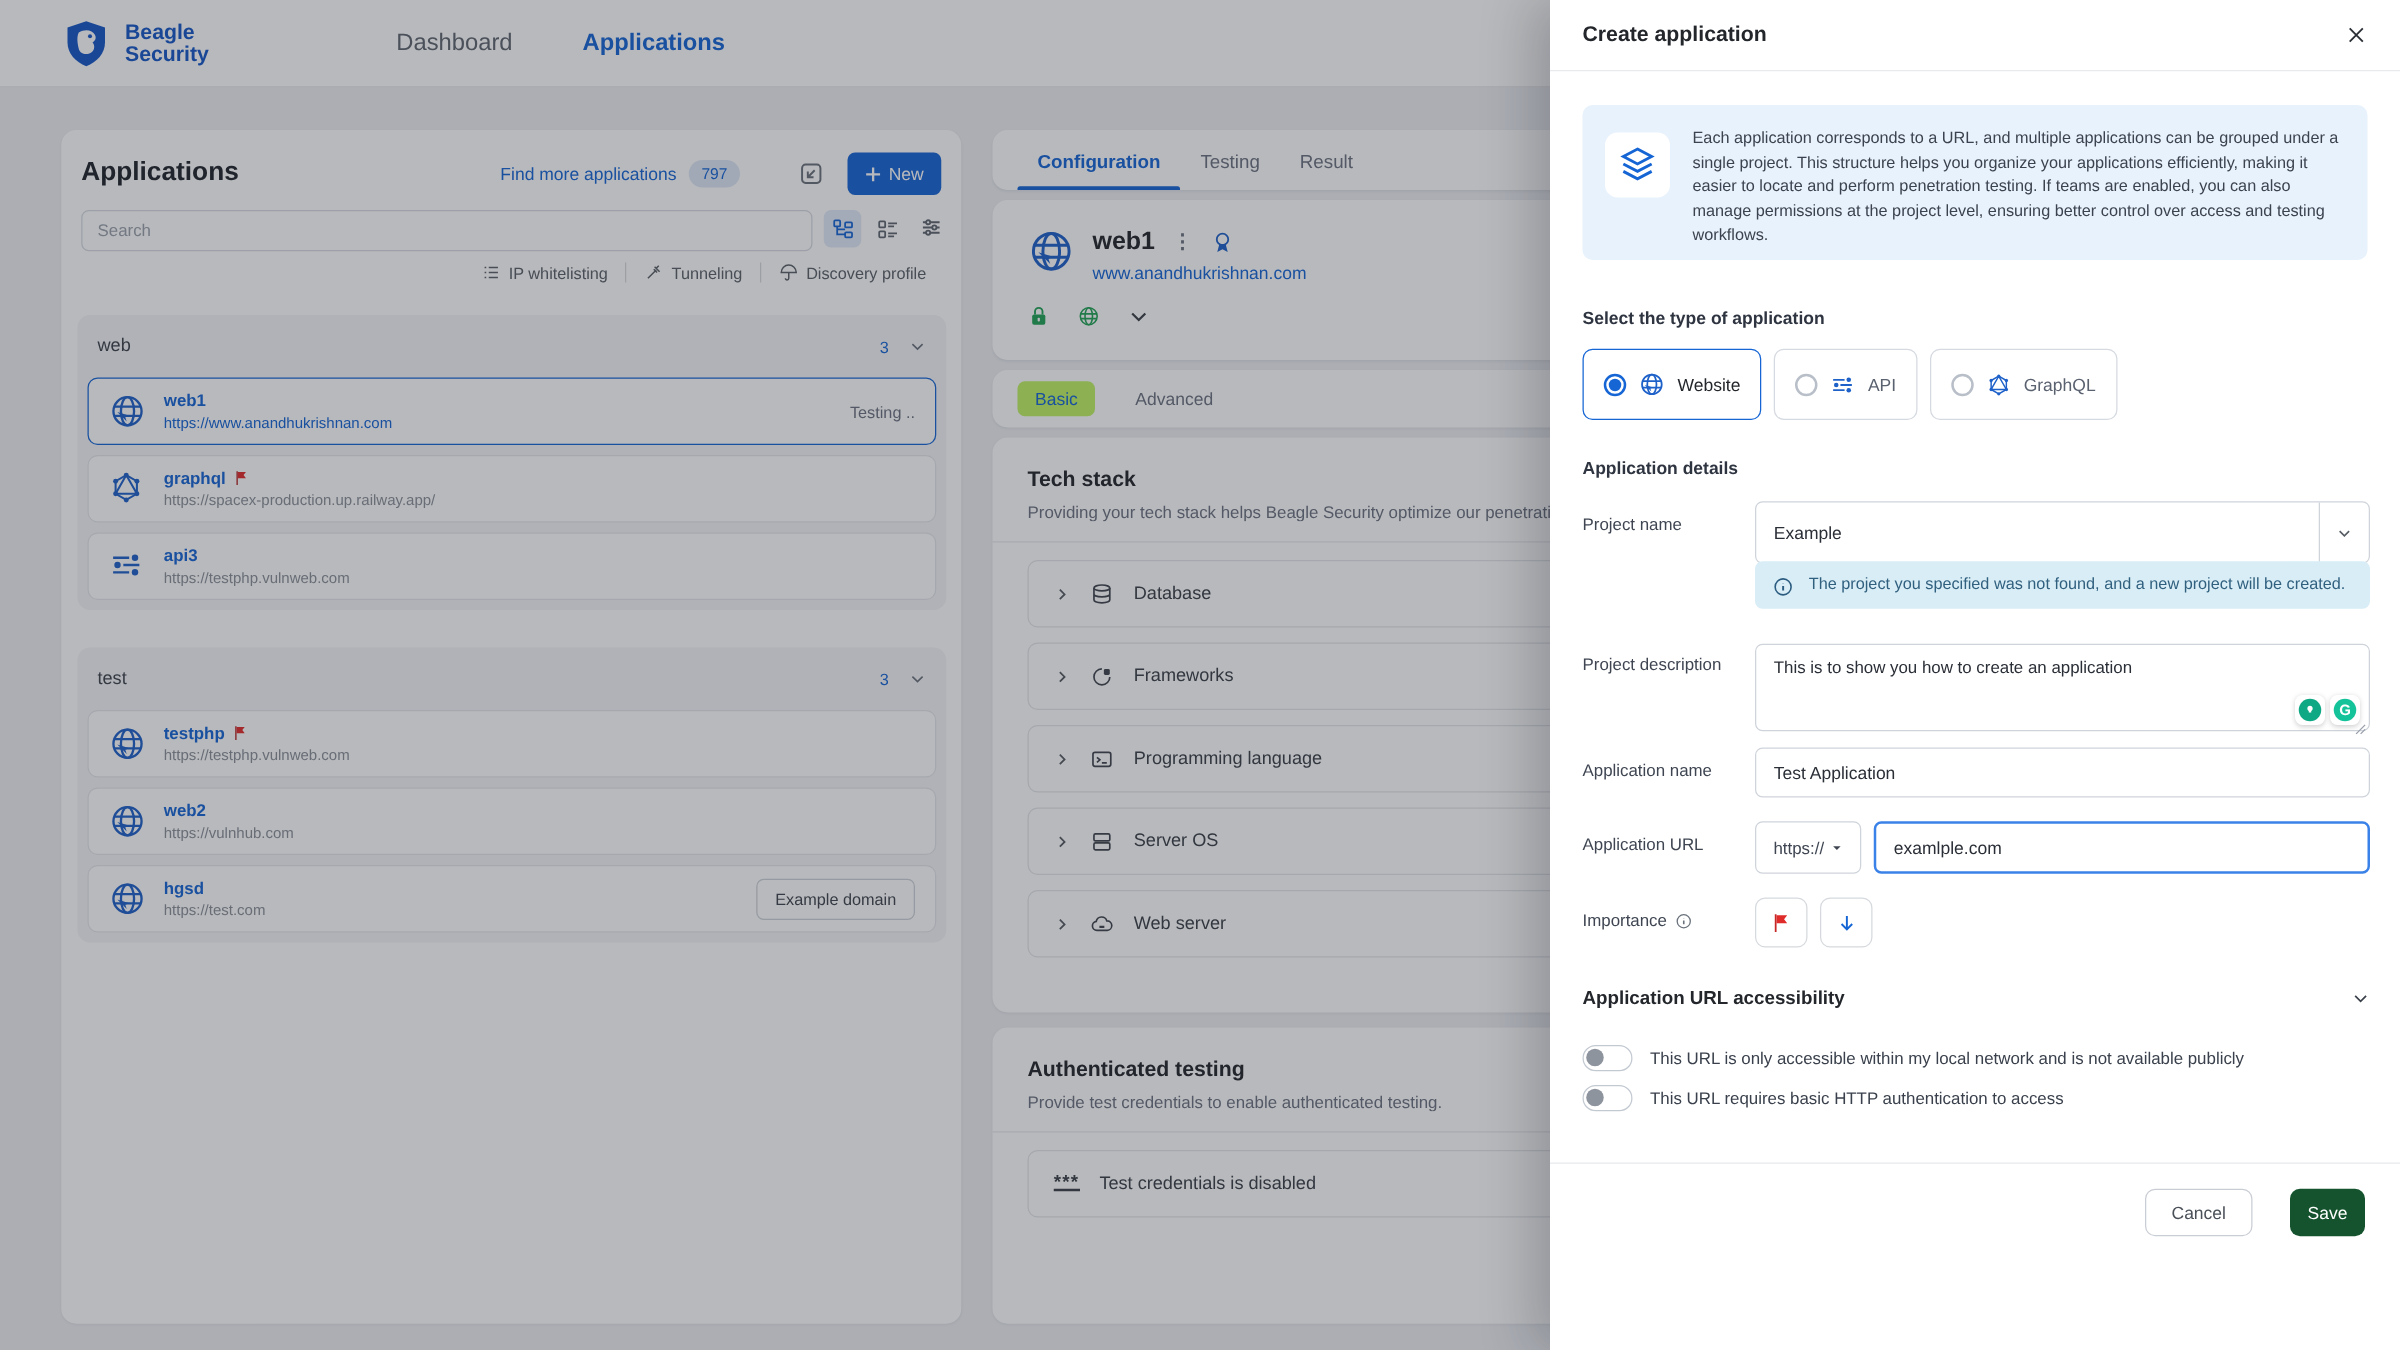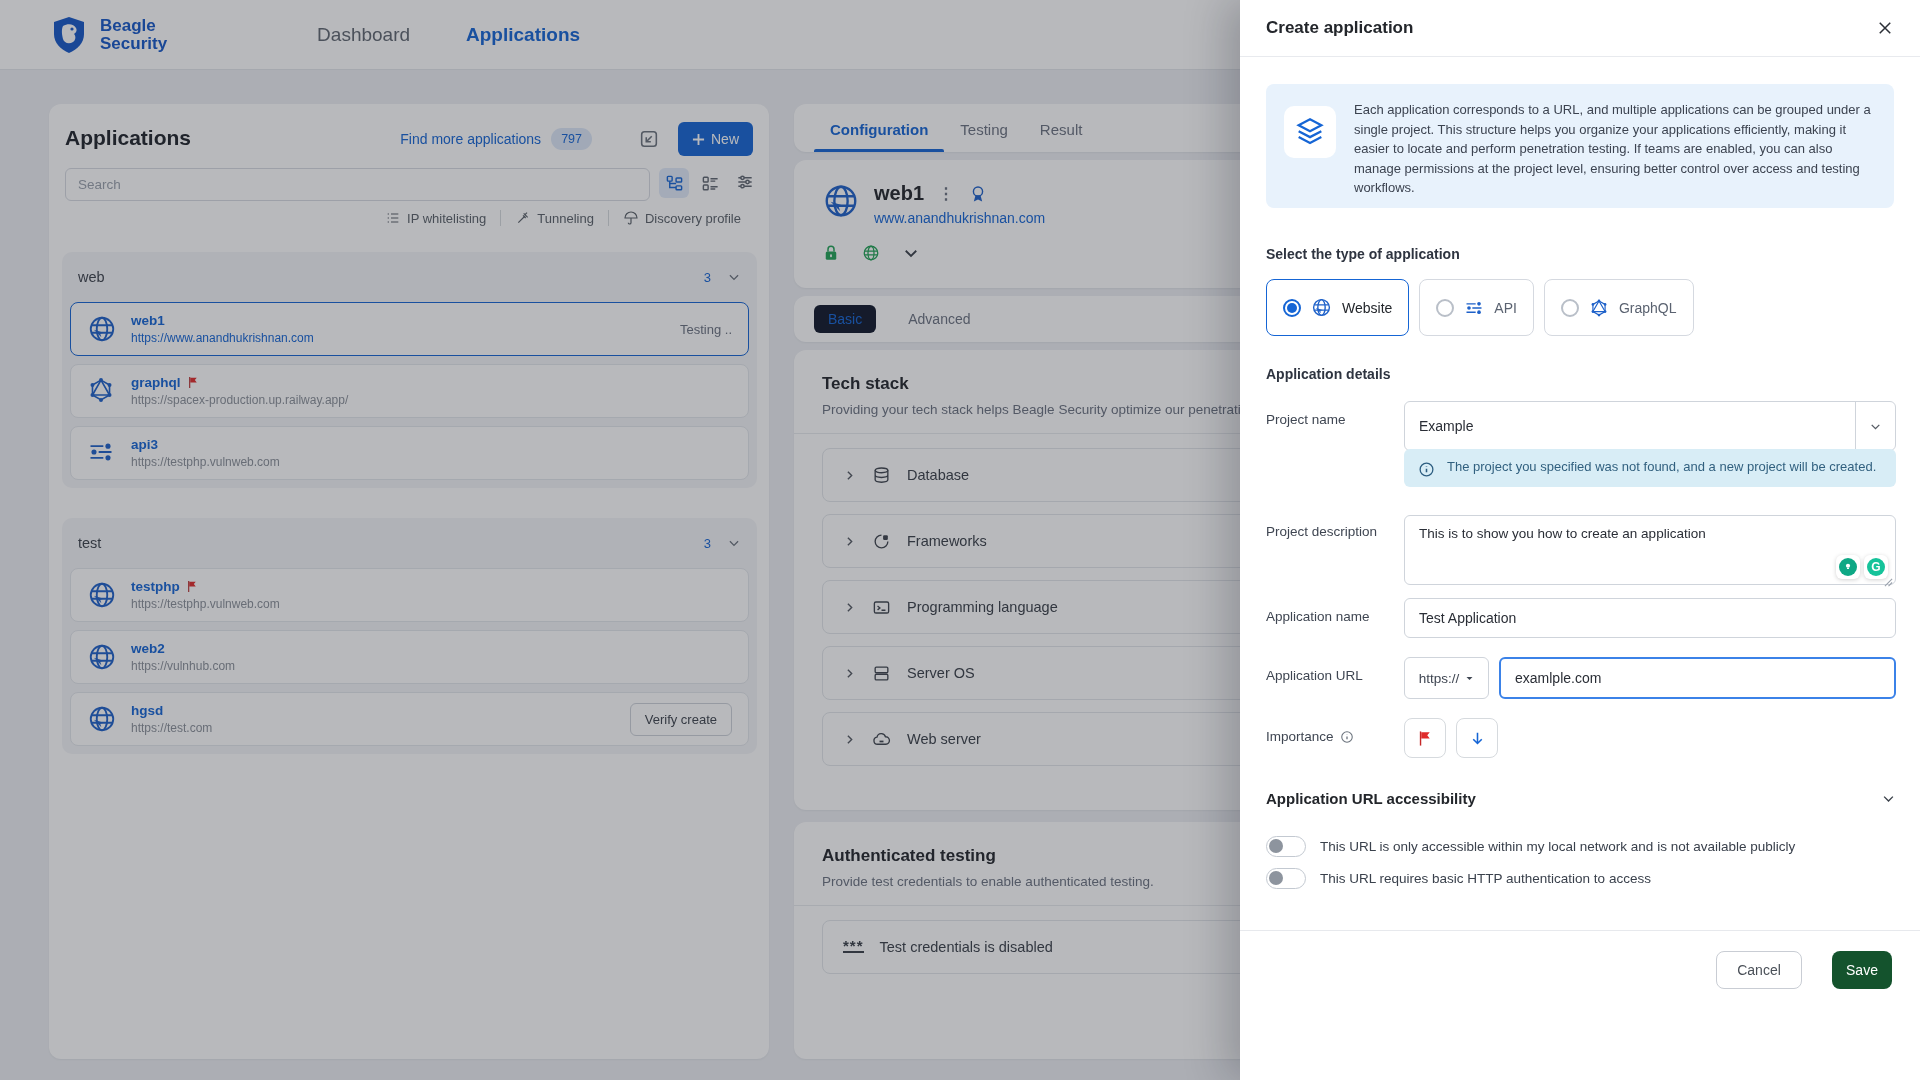--- a/index.html
+++ b/index.html
@@ -59,21 +59,21 @@
   .m-tab.active { color:#1565d5; font-weight:700; }
   .m-tab.active:after { content:""; position:absolute; left:0; right:0; bottom:0; height:3px; background:#1565d5; border-radius:2px 2px 0 0; }
   .m-head { left:794px; top:160px; width:496px; height:128px; padding:22px 28px; }
   .m-head-row { display:flex; align-items:flex-start; gap:14px; }
   .m-app-name { font-size:20px; font-weight:700; color:#23262c; display:flex; align-items:center; gap:14px; }
   .kebab { color:#6b7280; font-size:16px; letter-spacing:0; cursor:pointer; line-height:1; }
   .m-link { font-size:14px; color:#1565d5; margin-top:5px; cursor:pointer; }
   .m-status-icons { display:flex; align-items:center; gap:22px; margin-top:18px; }
   .m-subtabs { left:794px; top:296px; width:496px; height:46px; display:flex; align-items:center; gap:18px; padding:0 20px; }
   .pill-tab { font-size:14px; color:#6b7280; padding:6px 14px; border-radius:6px; cursor:pointer; }
-  .pill-tab.active { background:#0f172a; color:#1565d5; }
+  .pill-tab.active { background:#bef264; color:#1565d5; }
   .m-tech { left:794px; top:350px; width:496px; height:460px; padding:24px 28px; }
   .sec-title { font-size:17px; font-weight:700; color:#23262c; }
   .sec-desc { font-size:13.5px; color:#6b7280; margin-top:8px; white-space:nowrap; overflow:hidden; }
   .sec-div { border-top:1px solid #e8eaee; margin:16px -28px 14px -28px; }
   .tech-row { border:1px solid #e3e6ea; border-radius:8px; height:54px; display:flex; align-items:center; gap:16px; padding:0 20px; margin-bottom:12px; cursor:pointer; }
   .tech-row .chev { color:#555b63; }
   .tech-row .t-ic { color:#3f454e; }
   .tech-label { font-size:14.5px; color:#3a4049; }
   .m-auth { left:794px; top:822px; width:496px; height:237px; padding:24px 28px; }
   .cred-row { border:1px solid #e3e6ea; border-radius:8px; height:54px; display:flex; align-items:center; gap:16px; padding:0 20px; margin-top:2px; cursor:pointer; }
@@ -364,21 +364,21 @@
                 <circle cx="12" cy="12" r="9"></circle>
                 <ellipse cx="12" cy="12" rx="4.2" ry="9"></ellipse>
                 <path d="M3.6 9h16.8M3.6 15h16.8"></path>
                 <path d="M5.5 12.5l6 6-.9-2.7 2.7-.9z" fill="currentColor" stroke="none"></path>
               </svg>
           </span>
           <span class="app-txt">
             <span class="app-name">hgsd</span>
             <div class="app-url">https://test.com</div>
           </span>
-          <span class="app-right"><button class="btn-outline-sm">Verify create</button></span>
+          <span class="app-right"><button class="btn-outline-sm">Example domain</button></span>
         </div>
       </div>
 
     </div>
   </section>
 
   <section class="card m-tabs">
     <span class="m-tab active">Configuration</span>
     <span class="m-tab">Testing</span>
     <span class="m-tab">Result</span>

